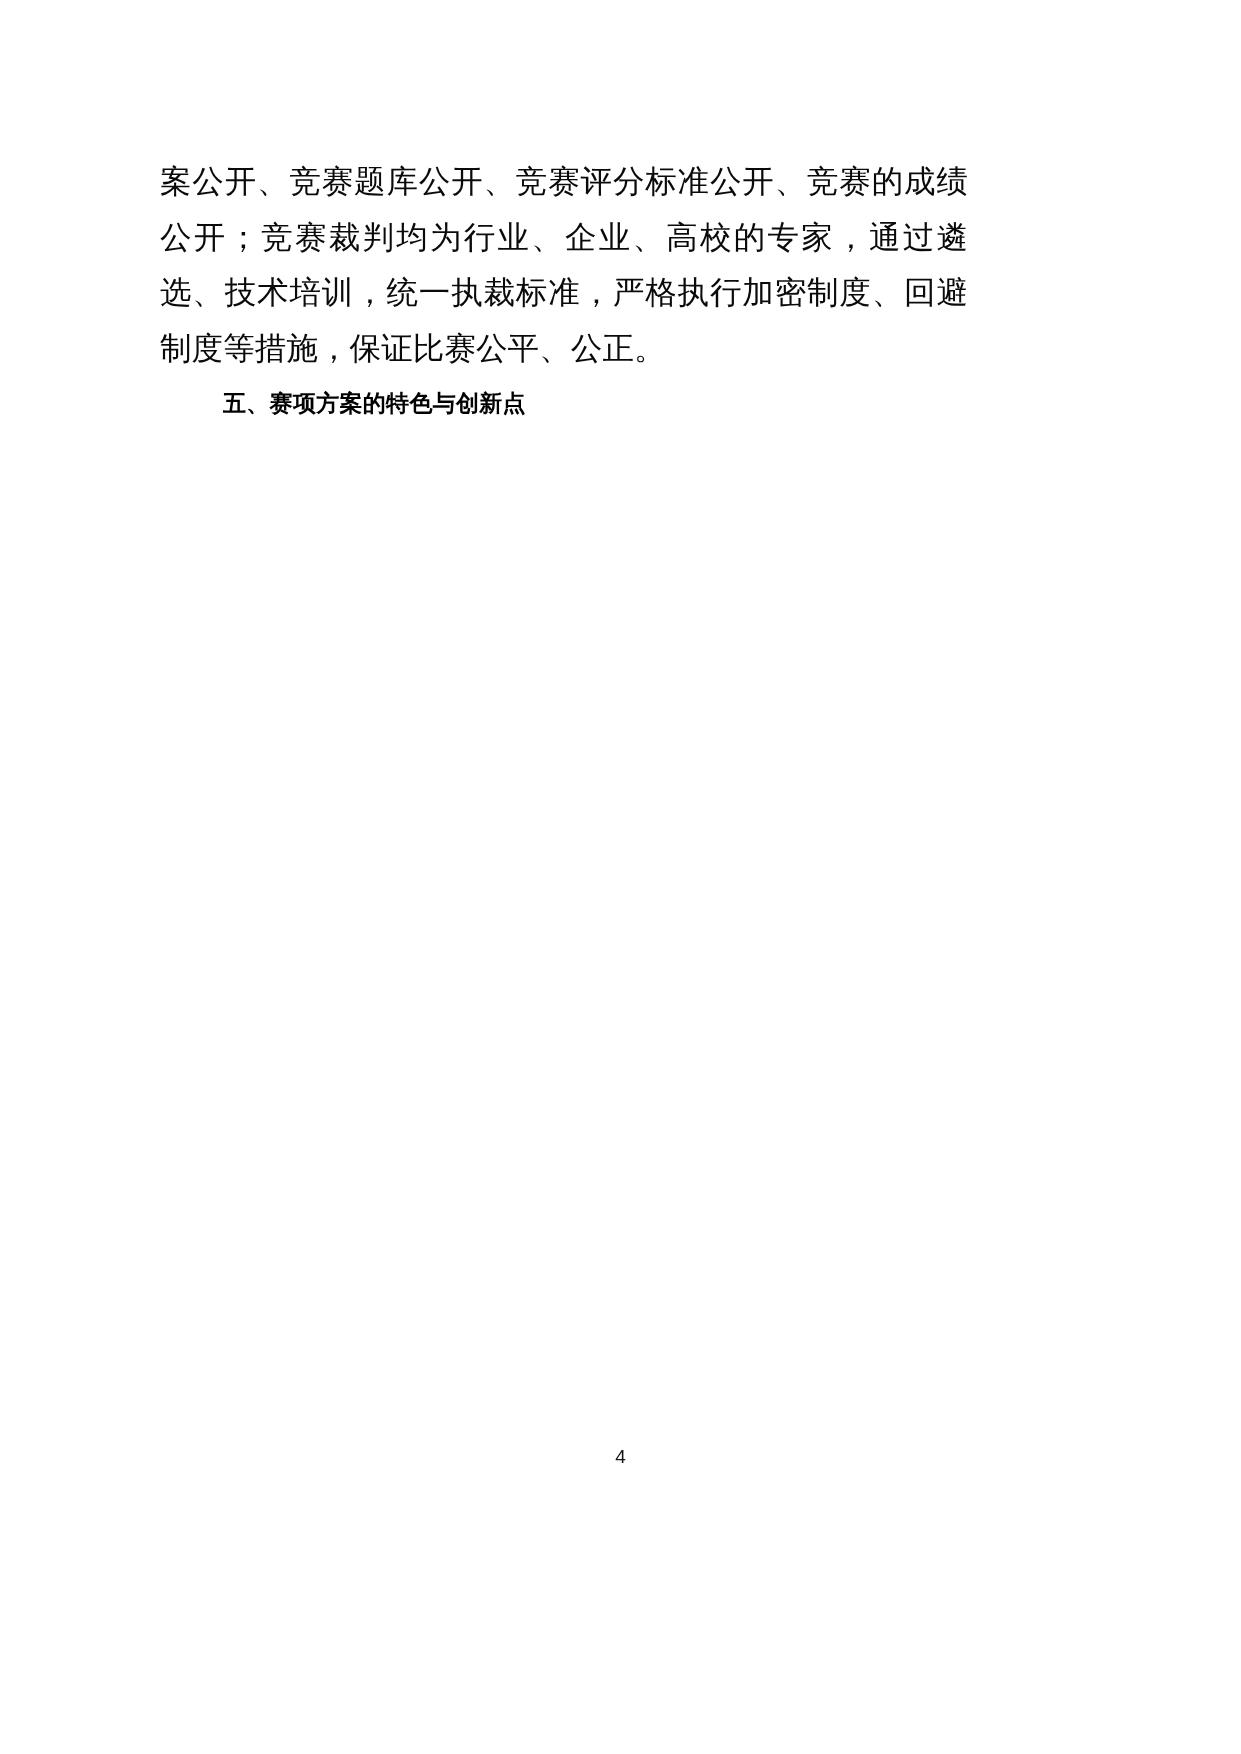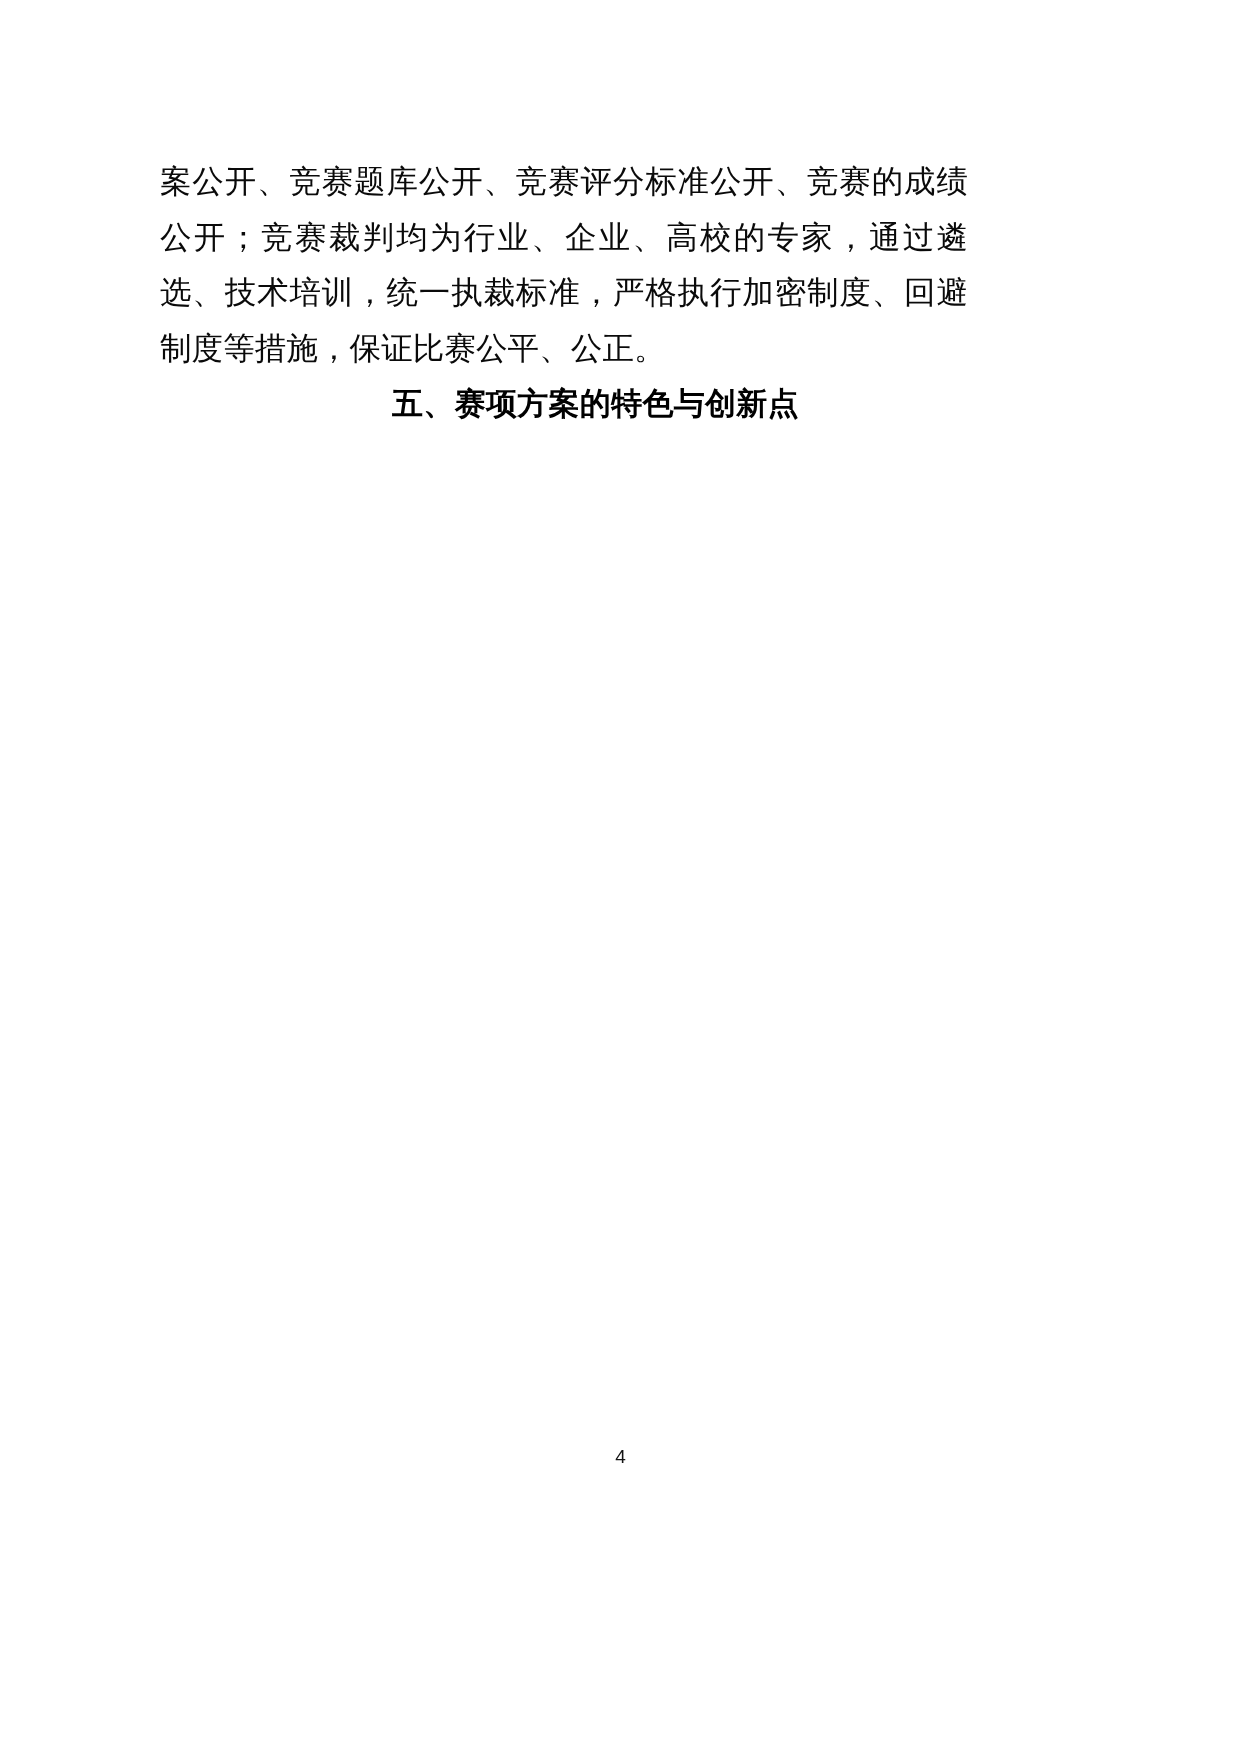--- a/index.html
+++ b/index.html
@@ -33,28 +33,27 @@
     margin: 0;
     letter-spacing: 0.1px;
     word-break: break-all;
     -webkit-font-smoothing: antialiased;
   }
   .para.indent {
     text-indent: 96px;
   }
   .heading {
     font-family: "Liberation Sans", "DejaVu Sans", sans-serif;
-    font-size: 31px;
+    font-size: 23px;
     line-height: 55.5px;
     font-weight: bold;
     color: #000000;
     margin: 0;
     text-indent: 63px;
     letter-spacing: 0.3px;
-    text-align: center;
   }
   .page-number {
     position: absolute;
     left: 0;
     right: 0;
     top: 1430px;
     text-align: center;
     font-family: "Liberation Sans", "DejaVu Sans", sans-serif;
     font-size: 19px;
     color: #141414;

